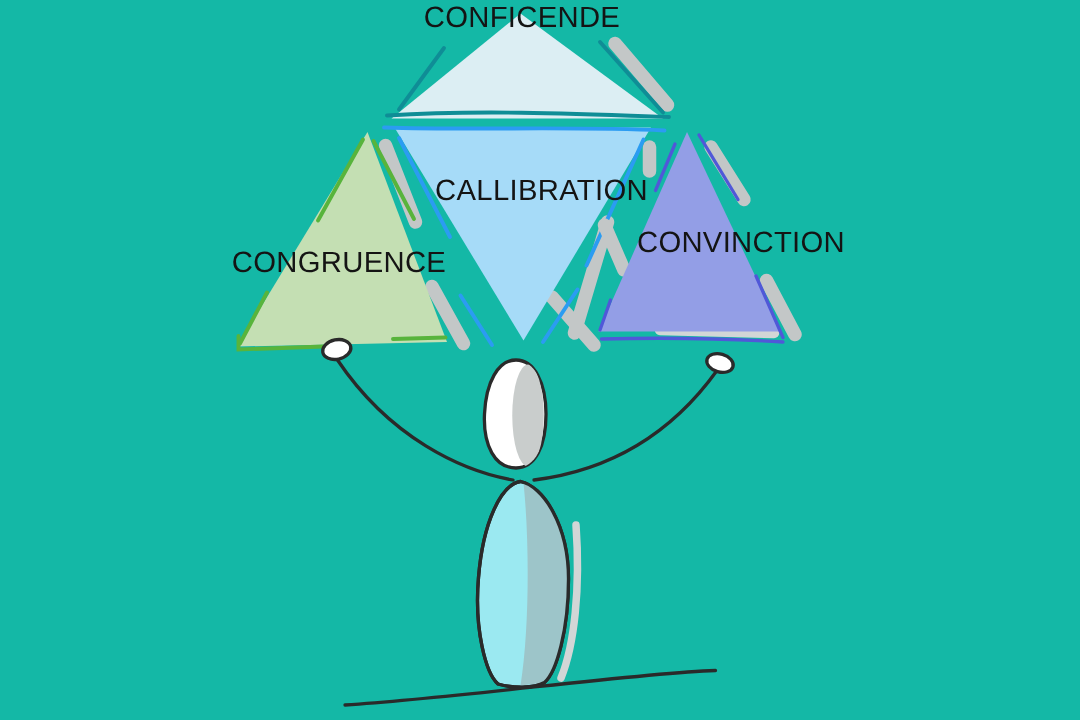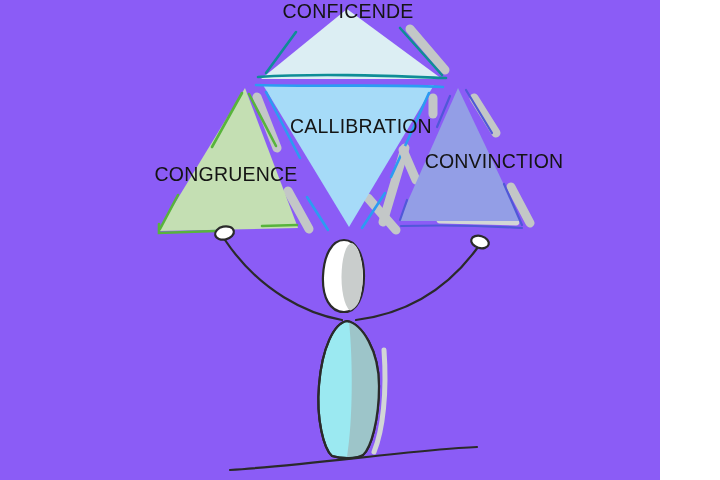--- a/index.html
+++ b/index.html
@@ -1,19 +1,19 @@
 <!DOCTYPE html>
 <html><head>
 <meta charset="utf-8">
 <style>
   html,body{margin:0;padding:0;background:#ffffff;}
   .canvas{
     position:relative;
-    width:660px;height:480px;
-    background:#8b5cf6;
+    width:720px;height:480px;
+    background:#14b8a6;
     overflow:hidden;
     font-family:"Liberation Sans", sans-serif;
   }
   svg{display:block;}
   .tri-label{
     font-family:"Liberation Sans", sans-serif;
     font-size:19.5px;
     letter-spacing:0.2px;
     font-weight:400;
   }

